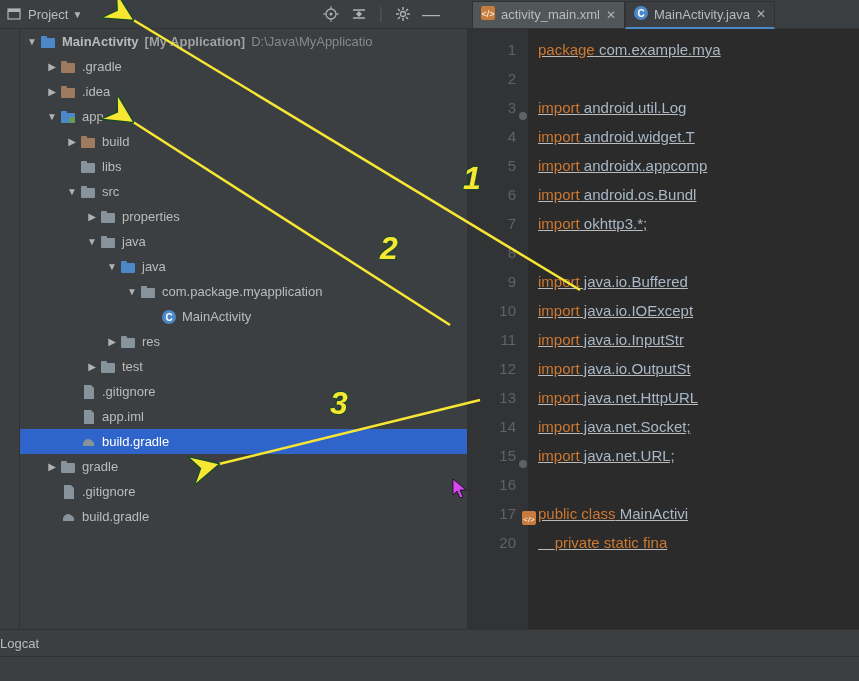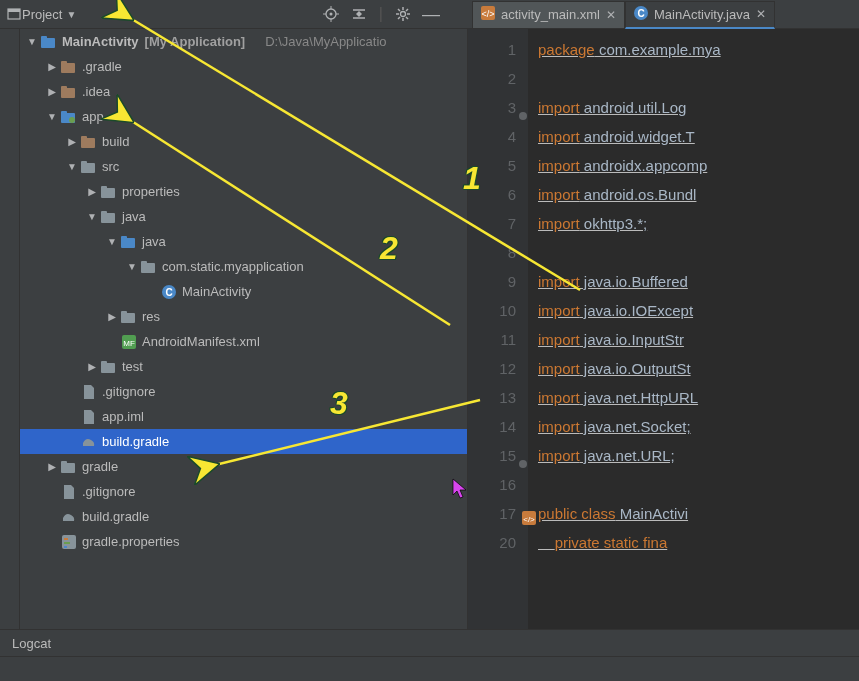--- a/index.html
+++ b/index.html
@@ -1,50 +1,50 @@
 <!DOCTYPE html>
 <html><head>
 <meta charset="utf-8">
 <style>
 * { margin: 0; padding: 0; box-sizing: border-box; font-family: 'Segoe UI', Arial, sans-serif; }
 body { background: #3c3f41; color: #bbbbbb; width: 859px; height: 681px; overflow: hidden; position: relative; }
 
 .toolbar { height: 29px; background: #3c3f41; border-bottom: 1px solid #323232; display: flex; align-items: center; padding: 0 6px; position: relative; }
-.toolbar-left { display: flex; align-items: center; flex: 0 0 468px; }
+.toolbar-left { display: flex; align-items: center; gap: 6px; flex: 0 0 468px; }
 .project-label { display: flex; align-items: center; gap: 4px; font-size: 13px; }
 .toolbar-icons-right { position: absolute; right: 420px; display: flex; gap: 12px; align-items: center; }
 .toolbar-icon { width: 16px; height: 16px; display: flex; align-items: center; justify-content: center; color: #afb1b3; }
 .tabs-right { position: absolute; left: 472px; top: 0; display: flex; height: 29px; align-items: center; }
 .editor-tab { height: 28px; display: flex; align-items: center; gap: 6px; padding: 0 8px; font-size: 13px; color: #bbbbbb; background: #515658; border: 1px solid #323232; }
 .editor-tab.active { background: #3c3f41; border-bottom: 2px solid #4a88c7; }
 .tab-close { color: #afb1b3; font-size: 12px; }
 
 .main-area { display: flex; height: 600px; }
 .left-gutter { width: 20px; background: #3c3f41; border-right: 1px solid #323232; }
 
 .project-panel { width: 448px; background: #3c3f41; overflow: hidden; font-size: 13px; border-right: 1px solid #323232; }
 .tree-row { height: 25px; display: flex; align-items: center; cursor: default; white-space: nowrap; }
 .tree-row.selected { background: #2f65ca; color: #ffffff; }
 .tree-indent { display: inline-block; }
 .tree-arrow { width: 16px; display: inline-flex; justify-content: center; color: #afb1b3; font-size: 10px; }
 .tree-icon { width: 18px; display: inline-flex; justify-content: center; align-items: center; margin-right: 4px; }
 .tree-label { color: inherit; }
 .tree-meta { color: #808080; margin-left: 6px; }
-.tree-extra { color: #888; margin-left: 20px; }
+.tree-extra { color: #888; margin-left: 6px; }
 
 .editor-area { flex: 1; display: flex; background: #2b2b2b; }
 .gutter { width: 60px; background: #313335; color: #606366; text-align: right; padding-right: 12px; font-family: 'Consolas', monospace; font-size: 15px; line-height: 29px; padding-top: 6px; }
 .gutter-line { height: 29px; position: relative; }
 .gutter-mark { position: absolute; right: -10px; top: 8px; width: 8px; height: 8px; }
 .code-area { flex: 1; font-family: 'Consolas', monospace; font-size: 15px; line-height: 29px; padding: 6px 0 0 10px; white-space: pre; overflow: hidden; }
 .code-line { height: 29px; text-decoration: underline; }
 .kw { color: #cc7832; }
 .plain { color: #a9b7c6; }
 
-.bottom-bar { height: 27px; border-top: 1px solid #323232; display: flex; align-items: center; padding: 0 12px; font-size: 13px; background: #3c3f41; }
+.bottom-bar { height: 27px; border-top: 1px solid #323232; display: flex; align-items: center; padding: 0 0; font-size: 13px; background: #3c3f41; }
 .bottom-tabs { height: 25px; border-top: 1px solid #323232; background: #3c3f41; }
 
 .svg-overlay { position: absolute; top: 0; left: 0; width: 859px; height: 681px; pointer-events: none; }
 
 .cursor-img { position: absolute; left: 452px; top: 478px; }
 
 .ann-num { position: absolute; font-family: Arial, sans-serif; font-size: 32px; font-weight: bold; font-style: italic; color: #f7e733; text-shadow: 1px 0 0 #1a4a2a, -1px 0 0 #1a4a2a, 0 1px 0 #1a4a2a, 0 -1px 0 #1a4a2a, 1px 1px 0 #1a4a2a, -1px -1px 0 #1a4a2a; }
 </style>
 </head>
 <body>
@@ -179,20 +179,31 @@
           <span class="tree-icon">
             <svg width="16" height="14">
               <rect x="0" y="3" width="14" height="10" rx="1" fill="#9e7b5e"></rect>
               <rect x="0" y="1" width="6" height="4" rx="1" fill="#9e7b5e"></rect>
             </svg>
           </span>
           <span class="tree-label">build</span>
         </div>
         <div class="tree-row">
           <span class="tree-indent" style="width:44px"></span>
+          <span class="tree-arrow"></span>
+          <span class="tree-icon">
+            <svg width="16" height="14">
+              <rect x="0" y="3" width="14" height="10" rx="1" fill="#87939a"></rect>
+              <rect x="0" y="1" width="6" height="4" rx="1" fill="#87939a"></rect>
+            </svg>
+          </span>
+          <span class="tree-label">libs</span>
+        </div>
+        <div class="tree-row">
+          <span class="tree-indent" style="width:44px"></span>
           <span class="tree-arrow">▼</span>
           <span class="tree-icon">
             <svg width="16" height="14">
               <rect x="0" y="3" width="14" height="10" rx="1" fill="#87939a"></rect>
               <rect x="0" y="1" width="6" height="4" rx="1" fill="#87939a"></rect>
             </svg>
           </span>
           <span class="tree-label">src</span>
         </div>
         <div class="tree-row">
@@ -230,21 +241,21 @@
         </div>
         <div class="tree-row">
           <span class="tree-indent" style="width:104px"></span>
           <span class="tree-arrow">▼</span>
           <span class="tree-icon">
             <svg width="16" height="14">
               <rect x="0" y="3" width="14" height="10" rx="1" fill="#87939a"></rect>
               <rect x="0" y="1" width="6" height="4" rx="1" fill="#87939a"></rect>
             </svg>
           </span>
-          <span class="tree-label">com.static.myapplication</span>
+          <span class="tree-label">com.package.myapplication</span>
         </div>
         <div class="tree-row">
           <span class="tree-indent" style="width:124px"></span>
           <span class="tree-arrow"></span>
           <span class="tree-icon">
             <svg width="14" height="14">
               <circle cx="7" cy="7" r="7" fill="#4a88c7"></circle>
               <text x="7" y="11" font-size="10" fill="#fff" font-weight="bold" text-anchor="middle">C</text>
             </svg>
           </span>
@@ -255,31 +266,20 @@
           <span class="tree-arrow">▶</span>
           <span class="tree-icon">
             <svg width="16" height="14">
               <rect x="0" y="3" width="14" height="10" rx="1" fill="#87939a"></rect>
               <rect x="0" y="1" width="6" height="4" rx="1" fill="#87939a"></rect>
             </svg>
           </span>
           <span class="tree-label">res</span>
         </div>
         <div class="tree-row">
-          <span class="tree-indent" style="width:84px"></span>
-          <span class="tree-arrow"></span>
-          <span class="tree-icon">
-            <svg width="14" height="14">
-              <rect width="14" height="14" rx="2" fill="#519e51"></rect>
-              <text x="7" y="11" font-size="8" fill="#fff" text-anchor="middle">MF</text>
-            </svg>
-          </span>
-          <span class="tree-label">AndroidManifest.xml</span>
-        </div>
-        <div class="tree-row">
           <span class="tree-indent" style="width:64px"></span>
           <span class="tree-arrow">▶</span>
           <span class="tree-icon">
             <svg width="16" height="14">
               <rect x="0" y="3" width="14" height="10" rx="1" fill="#87939a"></rect>
               <rect x="0" y="1" width="6" height="4" rx="1" fill="#87939a"></rect>
             </svg>
           </span>
           <span class="tree-label">test</span>
         </div>
@@ -336,33 +336,20 @@
         </div>
         <div class="tree-row">
           <span class="tree-indent" style="width:24px"></span>
           <span class="tree-arrow"></span>
           <span class="tree-icon">
             <svg width="16" height="14">
               <path d="M2,8 Q5,2 10,5 Q14,7 13,11 L2,11 Z" fill="#87939a"></path>
             </svg>
           </span>
           <span class="tree-label">build.gradle</span>
-        </div>
-        <div class="tree-row">
-          <span class="tree-indent" style="width:24px"></span>
-          <span class="tree-arrow"></span>
-          <span class="tree-icon">
-            <svg width="14" height="14">
-              <rect width="14" height="14" rx="2" fill="#87939a"></rect>
-              <rect x="2" y="3" width="4" height="2" fill="#c87b3c"></rect>
-              <rect x="2" y="7" width="6" height="2" fill="#6a9e4f"></rect>
-              <rect x="2" y="11" width="3" height="2" fill="#4a88c7"></rect>
-            </svg>
-          </span>
-          <span class="tree-label">gradle.properties</span>
         </div>
       </div>
   </div>
 
   <div class="editor-area">
     <div class="gutter" id="gutter">
         <div class="gutter-line">1</div>
         <div class="gutter-line">2</div>
         <div class="gutter-line">3<span class="gutter-mark"><svg width="10" height="10">
               <circle cx="5" cy="5" r="4" fill="#606366"></circle>

